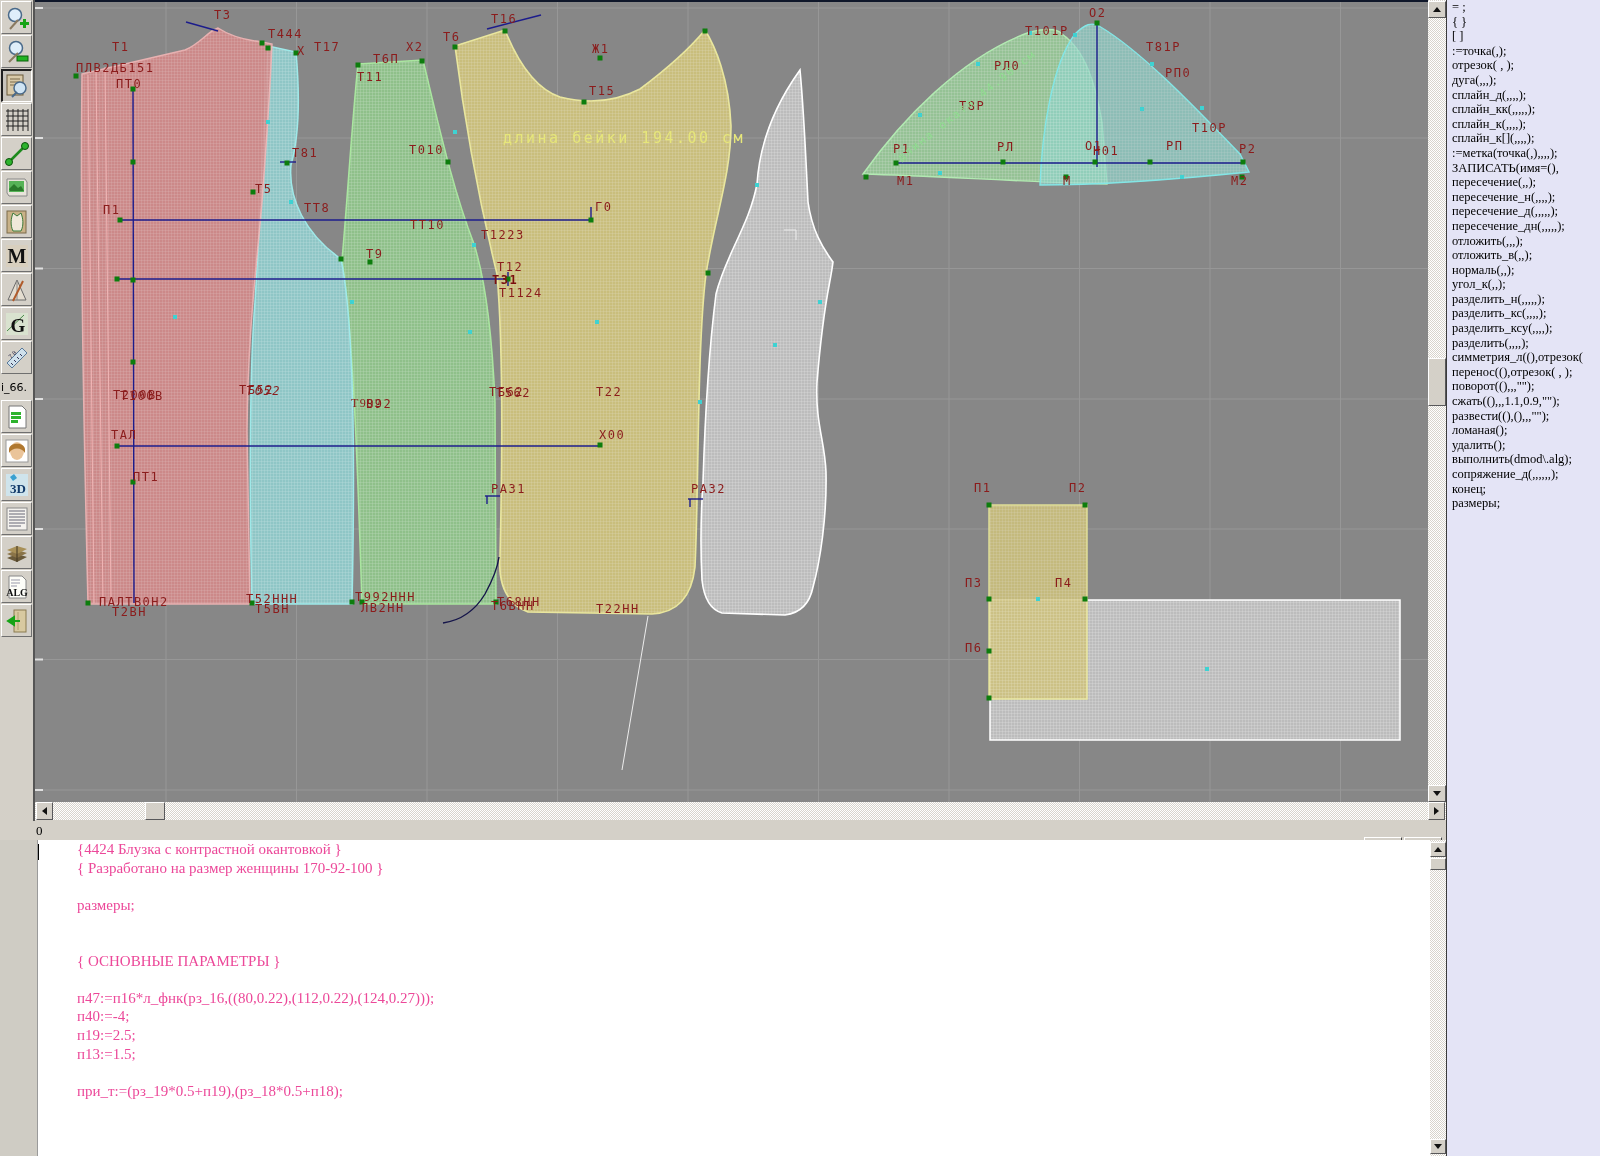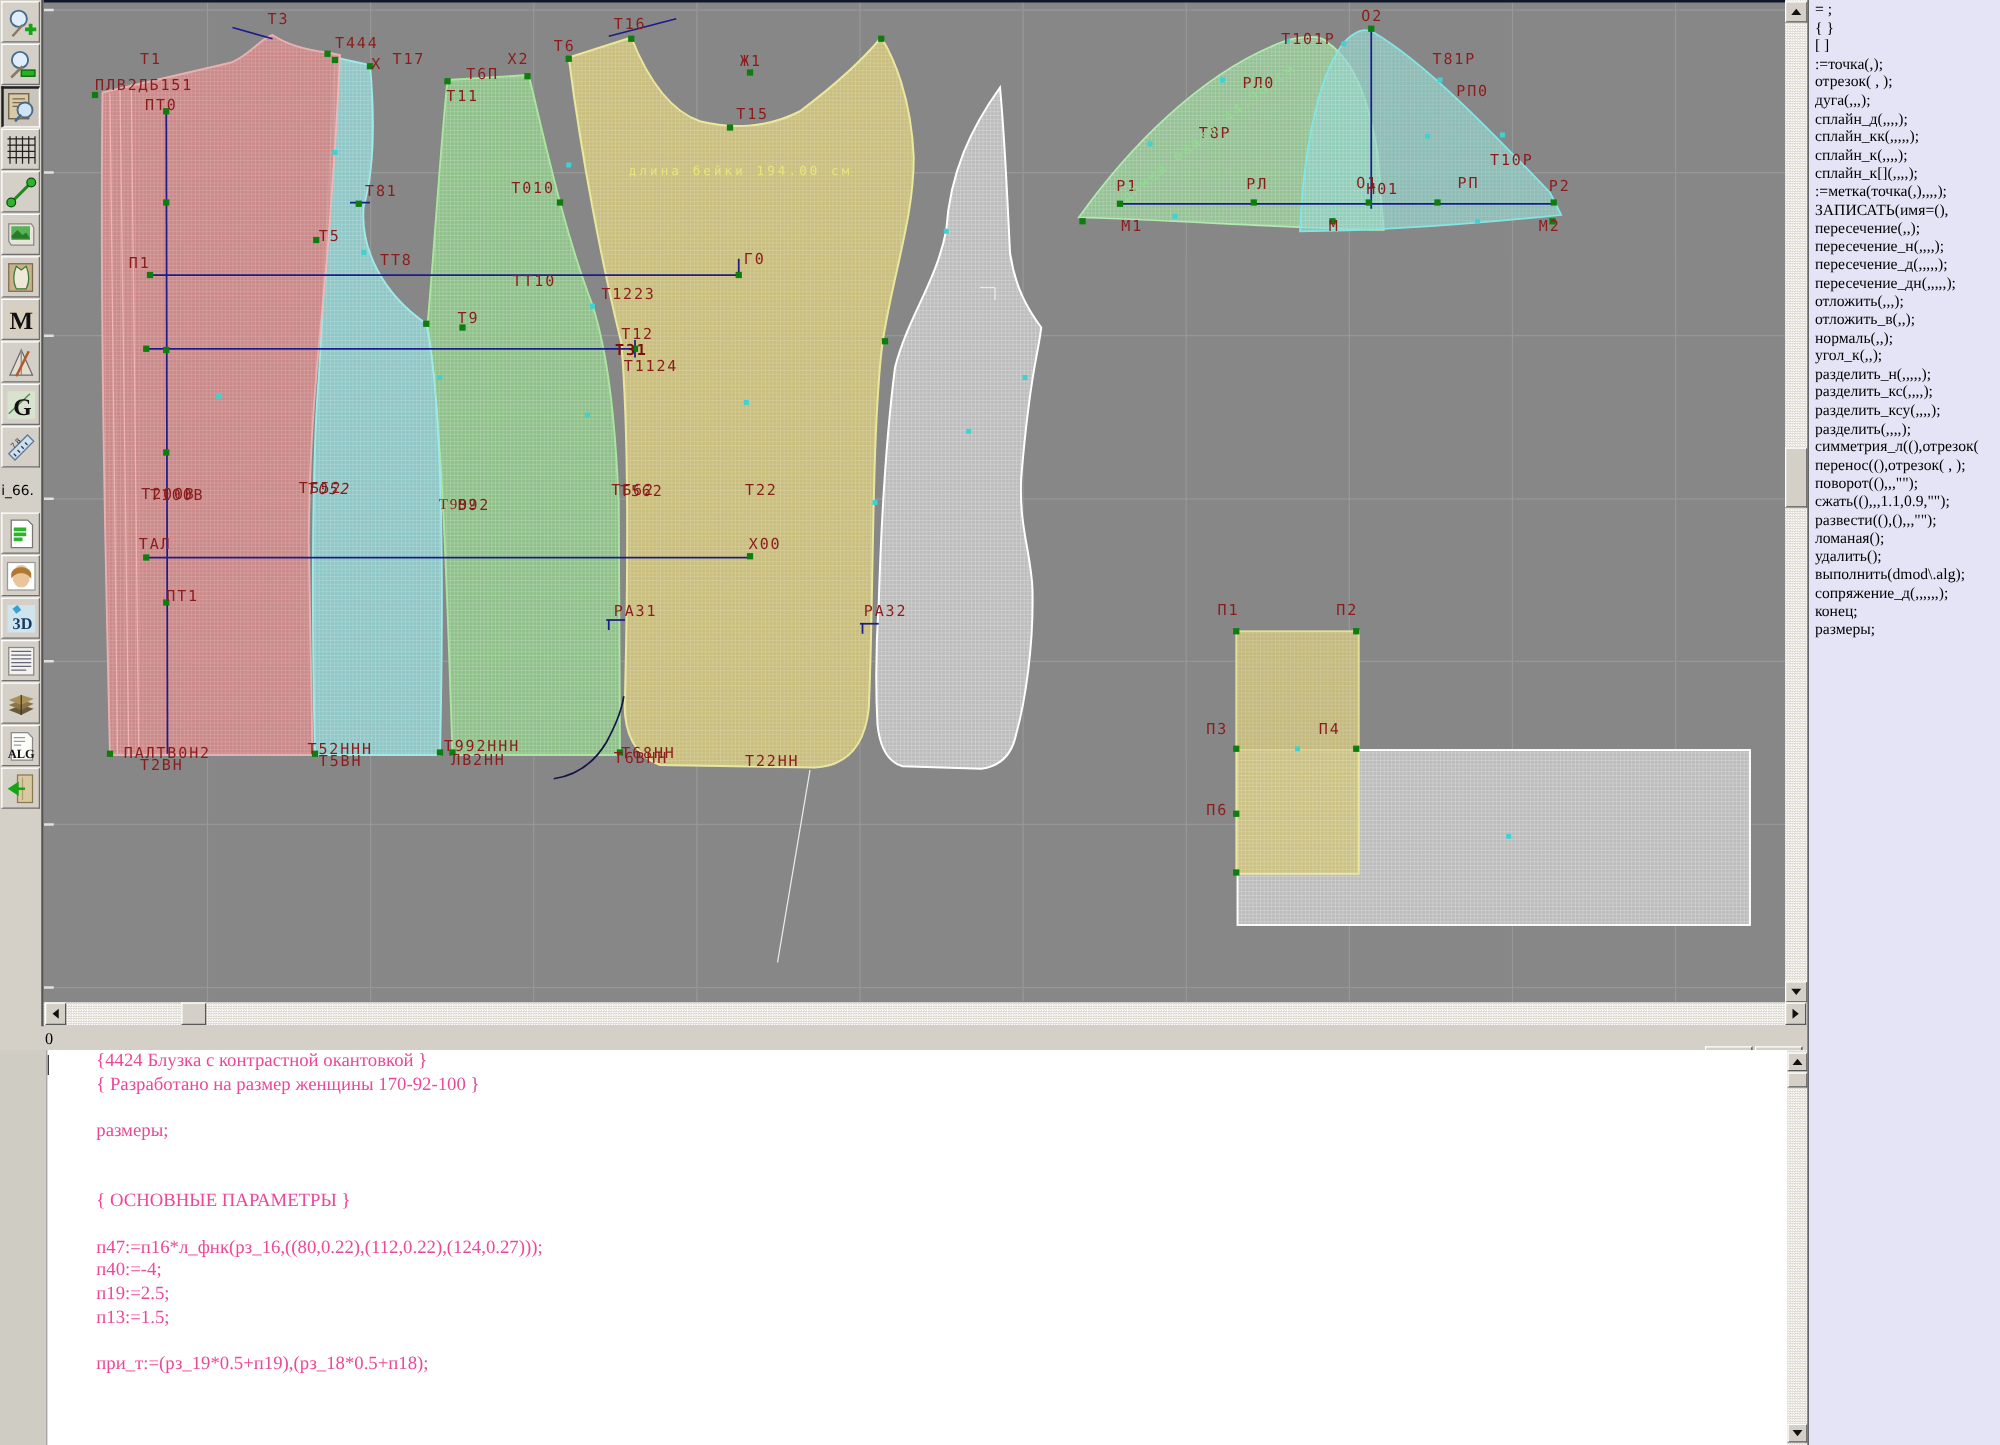--- a/index.html
+++ b/index.html
@@ -9,32 +9,32 @@
 
   
   #toolbar{position:absolute;left:0;top:0;width:35px;height:1156px;background:#d4d0c8;
            border-right:2px solid #555;box-sizing:border-box;}
   .tbtn{width:31px;height:33px;margin:1px 0 1px 1px;background:#d4d0c8;
         border-top:1px solid #fff;border-left:1px solid #fff;
         border-right:1px solid #6f6f6f;border-bottom:1px solid #6f6f6f;
         display:flex;align-items:center;justify-content:center;overflow:hidden;box-sizing:border-box;}
   .tbtn.pressed{border-top:2px solid #202020;border-left:2px solid #202020;
         border-right:1px solid #fff;border-bottom:1px solid #fff;background:#c9c5bd;}
-  .tlabel{width:33px;height:34px;font:11px "DejaVu Sans",sans-serif;color:#000;
+  .tlabel{width:33px;height:24px;font:11px "DejaVu Sans",sans-serif;color:#000;
         display:flex;align-items:center;justify-content:flex-start;padding-left:1px;box-sizing:border-box;}
 
   
   #canvas{position:absolute;left:35px;top:0;width:1393px;height:802px;background:#878787;
           border-top:2px solid #0f172a;box-sizing:border-box;overflow:hidden;}
   #canvas svg{position:absolute;left:0;top:0;}
   #labels{position:absolute;left:0;top:0;width:100%;height:100%;pointer-events:none;}
   .lbl{position:absolute;font:12px "DejaVu Sans Mono",monospace;letter-spacing:1.5px;
        color:#8b1c1c;white-space:nowrap;line-height:12px;}
   .lbl.b{font-weight:bold;color:#7a0e0e;}
-  .lbl.note-yellow{color:#e6e67a;font-size:10px;letter-spacing:2.5px;}
+  .lbl.note-yellow{color:#e6e67a;font-size:15px;letter-spacing:2.5px;}
   .lbl.note-green{color:#8fdc8f;font-size:11px;letter-spacing:2px;
        transform:rotate(-38deg);transform-origin:left bottom;}
 
   
   .sb-btn{position:absolute;background:#d4d0c8;border-top:1px solid #fff;border-left:1px solid #fff;
        border-right:1px solid #58585a;border-bottom:1px solid #58585a;box-sizing:border-box;
        display:flex;align-items:center;justify-content:center;}
   .arr{width:0;height:0;}
   .arr.up{border-left:4px solid transparent;border-right:4px solid transparent;border-bottom:5px solid #111;}
   .arr.down{border-left:4px solid transparent;border-right:4px solid transparent;border-top:5px solid #111;}

